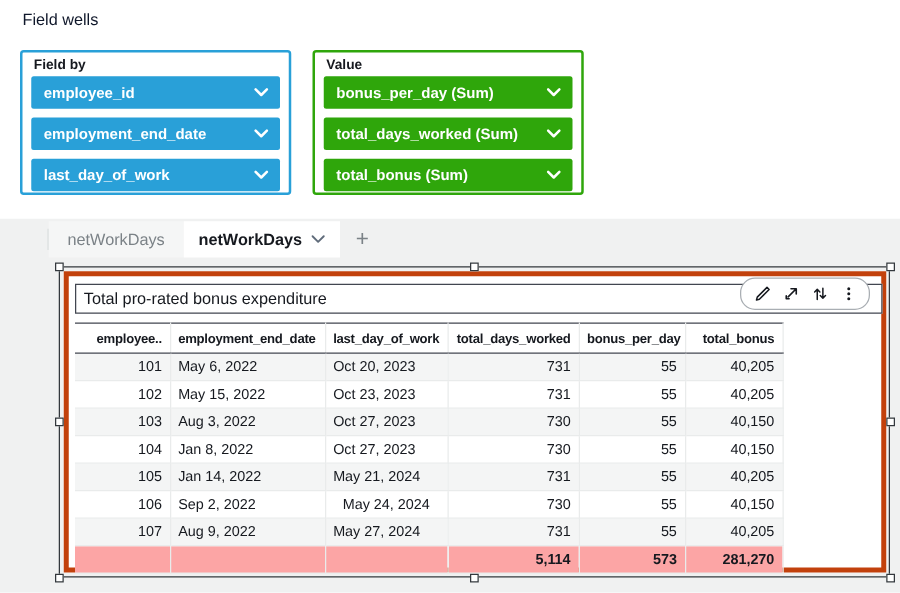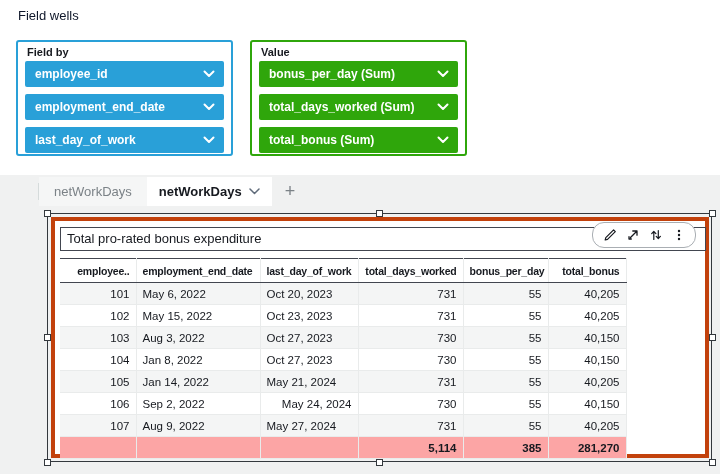--- a/index.html
+++ b/index.html
@@ -200,41 +200,41 @@
             <td style="text-align: right;">105</td>
             <td style="text-align: left;">Jan 14, 2022</td>
             <td style="text-align: left;">May 21, 2024</td>
             <td style="text-align: right;">731</td>
             <td style="text-align: right;">55</td>
             <td style="text-align: right;">40,205</td>
           </tr>
           <tr>
             <td style="text-align: right;">106</td>
             <td style="text-align: left;">Sep 2, 2022</td>
-            <td style="text-align: right; margin-left: 24px;">May 24, 2024</td>
+            <td style="text-align: center; margin-left: 24px;">May 24, 2024</td>
             <td style="text-align: right;">730</td>
             <td style="text-align: right;">55</td>
             <td style="text-align: right;">40,150</td>
           </tr>
           <tr>
             <td style="text-align: right;">107</td>
             <td style="text-align: left;">Aug 9, 2022</td>
             <td style="text-align: left;">May 27, 2024</td>
             <td style="text-align: right;">731</td>
             <td style="text-align: right;">55</td>
             <td style="text-align: right;">40,205</td>
           </tr>
         </tbody>
       <tfoot>
           <tr>
             <td style="text-align: right;"></td>
             <td style="text-align: left;"></td>
             <td style="text-align: left;"></td>
             <td style="text-align: right;">5,114</td>
-            <td style="text-align: right;">385</td>
+            <td style="text-align: right;">573</td>
             <td style="text-align: right;">281,270</td>
           </tr>
         </tfoot>
     </table>
   </div>
 
   <div class="sel-rect"></div>
   <div class="handle h-tl"></div>
   <div class="handle h-tc"></div>
   <div class="handle h-tr"></div>

